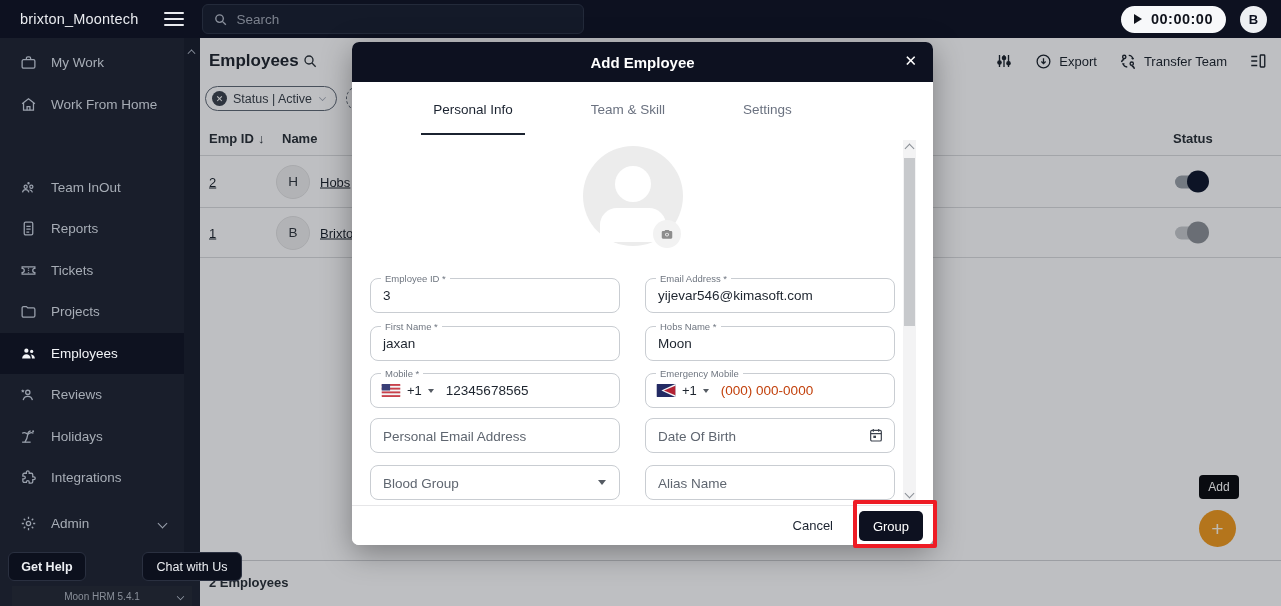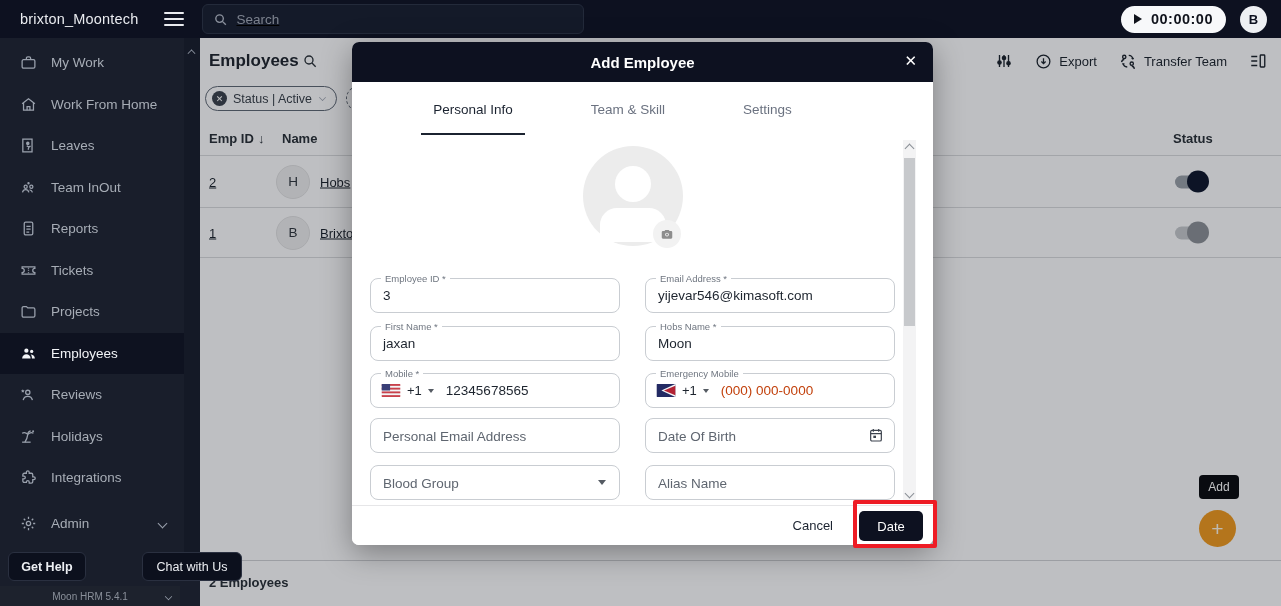--- a/index.html
+++ b/index.html
@@ -4,21 +4,21 @@
 <style>
   * { margin:0; padding:0; box-sizing:border-box; }
   html,body { font-family:"Liberation Sans",sans-serif; }
   #app { position:relative; width:1281px; height:606px; background:#fff; overflow:hidden; }
 
   
   .topbar { position:absolute; left:0; top:0; width:1281px; height:38px; background:#0d1120; display:flex; align-items:center; z-index:70; }
   .brand { color:#e9ebef; font-size:14.5px; margin-left:20px; letter-spacing:.2px; }
   .hamburger { margin-left:26px; width:20px; cursor:pointer; }
   .hamburger span { display:block; height:2px; background:#e9ebef; margin:4px 0; border-radius:1px; }
-  .tsearch { margin-left:18px; width:382px; height:30px; background:#141a29; border:1px solid #232a3a; border-radius:6px; display:flex; align-items:center; padding:13px 10px;text-decoration:underline; }
+  .tsearch { margin-left:18px; width:382px; height:30px; background:#141a29; border:1px solid #232a3a; border-radius:6px; display:flex; align-items:center; padding:13px 10px; }
   .tsearch svg { flex:0 0 auto; }
   .tsearch input { background:transparent; border:none; outline:none; color:#cfd3da; font-size:13.5px; margin-left:8px; width:300px; font-family:"Liberation Sans",sans-serif; }
   .tsearch input::placeholder { color:#7c828e; }
   .topspacer { flex:1; }
   .timerpill { height:27px; background:#f7f8fa; border-radius:14px; display:flex; align-items:center; padding:0 13px; margin-right:14px; cursor:pointer; }
   .playtri { width:0; height:0; border-left:8px solid #10131c; border-top:5px solid transparent; border-bottom:5px solid transparent; margin-right:9px; }
   .timertxt { font-size:14.5px; font-weight:700; color:#10131c; letter-spacing:.5px; }
   .tavatar { width:27px; height:27px; border-radius:50%; background:#eef0f3; color:#0d1120; font-size:13px; font-weight:700; display:flex; align-items:center; justify-content:center; margin-right:14px; cursor:pointer; }
 
   
@@ -26,21 +26,21 @@
   .sgutter { position:absolute; right:0; top:0; width:16px; height:530px; background:#141926; }
   .chev { display:inline-block; width:7px; height:7px; border-right:1.6px solid #9aa1ad; border-bottom:1.6px solid #9aa1ad; transform:rotate(45deg); }
   .sb-chev-top { position:absolute; right:5px; top:12px; transform:scale(.8) rotate(-135deg); }
   .navitem { position:absolute; left:0; width:184px; height:41px; display:flex; align-items:center; color:#a7adb6; font-size:13.5px; cursor:pointer; }
   .navitem svg { margin-left:20px; margin-right:14px; flex:0 0 auto; }
   .navitem.active { background:#0e1220; color:#f2f4f7; width:184px; }
   .navitem .adm-chev { position:absolute; right:18px; top:17px; }
   .sb-btn { position:absolute; height:29px; background:#0c101d; border:1px solid #2a3040; border-radius:6px; color:#eceef2; font-size:12.5px; display:flex; align-items:center; justify-content:center; cursor:pointer; top:514px; }
   .sb-btn.help { left:8px; width:78px;font-weight:bold; }
   .sb-btn.chat { left:94px; width:100px;margin-left:48px; }
-  .versionbar { position:absolute; left:0; top:548px; width:180px; height:20px; background:#1d222d; display:flex; align-items:center; justify-content:center; color:#8a909a; font-size:10px; }
+  .versionbar { position:absolute; left:12px; top:548px; width:180px; height:20px; background:#1d222d; display:flex; align-items:center; justify-content:center; color:#8a909a; font-size:10px; }
   .versionbar .chev { position:absolute; right:8px; transform:scale(.75) rotate(45deg); }
 
   
   .main { position:absolute; left:200px; top:38px; width:1081px; height:568px; background:#fdfdfe; z-index:10; }
   .pagetitle { position:absolute; left:9px; top:13px; font-size:17px; font-weight:700; color:#20262f; }
   .titlesearch { position:absolute; left:102px; top:15px; }
   .mtools { position:absolute; right:14px; top:14px; display:flex; align-items:center; gap:22px; color:#1d242e; }
   .mtool { display:flex; align-items:center; gap:7px; font-size:13px; color:#1d242e; cursor:pointer; }
   .chips { position:absolute; left:5px; top:48px; display:flex; gap:9px; }
   .chip { height:25px; border:1px solid #5f6875; border-radius:13px; display:flex; align-items:center; padding:0 10px 0 6px; font-size:12.5px; color:#39404a; cursor:pointer; white-space:nowrap; }
@@ -140,29 +140,20 @@
       <span>My Work</span>
     </div>
     <div class="navitem" style="top:45.5px">
       <svg class="ic" width="17" height="17" viewBox="0 0 24 24" fill="none" stroke="#9aa1ad" stroke-width="1.8">
           <path d="M3 11l9-7 9 7"></path>
           <path d="M5 10v10h14V10"></path>
           <path d="M10 20v-5h4v5"></path>
         </svg>
       <span>Work From Home</span>
     </div>
-    <div class="navitem" style="top:87px">
-      <svg class="ic" width="17" height="17" viewBox="0 0 24 24" fill="none" stroke="#9aa1ad" stroke-width="1.8">
-          <rect x="4" y="3" width="13" height="18"></rect>
-          <circle cx="11" cy="9" r="1.6" fill="#9aa1ad"></circle>
-          <path d="M9.5 12.5l3 1.5-1 4"></path>
-          <path d="M12.5 14l2.5-1"></path>
-        </svg>
-      <span>Leaves</span>
-    </div>
     <div class="navitem" style="top:128.5px">
       <svg class="ic" width="17" height="17" viewBox="0 0 24 24" fill="none" stroke="#9aa1ad" stroke-width="1.8">
           <circle cx="8" cy="11" r="2.2"></circle>
           <circle cx="16" cy="11" r="2.2"></circle>
           <path d="M3.5 19c.5-2.6 2.3-4 4.5-4s4 1.4 4.5 4"></path>
           <path d="M13.5 15.5c2 .2 3.6 1.5 4 3.5"></path>
           <circle cx="12" cy="6" r=".8" fill="#9aa1ad"></circle>
         </svg>
       <span>Team InOut</span>
     </div>
@@ -415,18 +406,18 @@
     </div>
 
     <div class="mscroll">
       <span class="scrollarrow up"></span>
       <span class="mthumb"></span>
       <span class="scrollarrow down"></span>
     </div>
 
     <div class="mfoot">
       <span class="cancelbtn">Cancel</span>
-      <button class="nextbtn">Date</button>
+      <button class="nextbtn">Group</button>
     </div>
     <div class="redbox"></div>
   </div>
 
 </div>
 
 </body></html>

